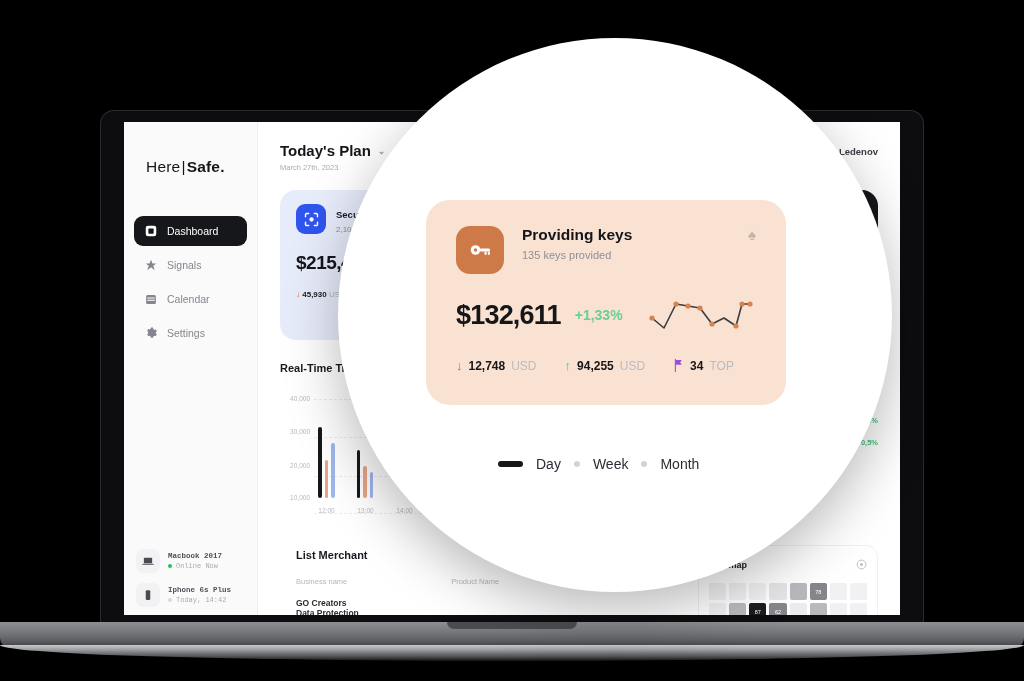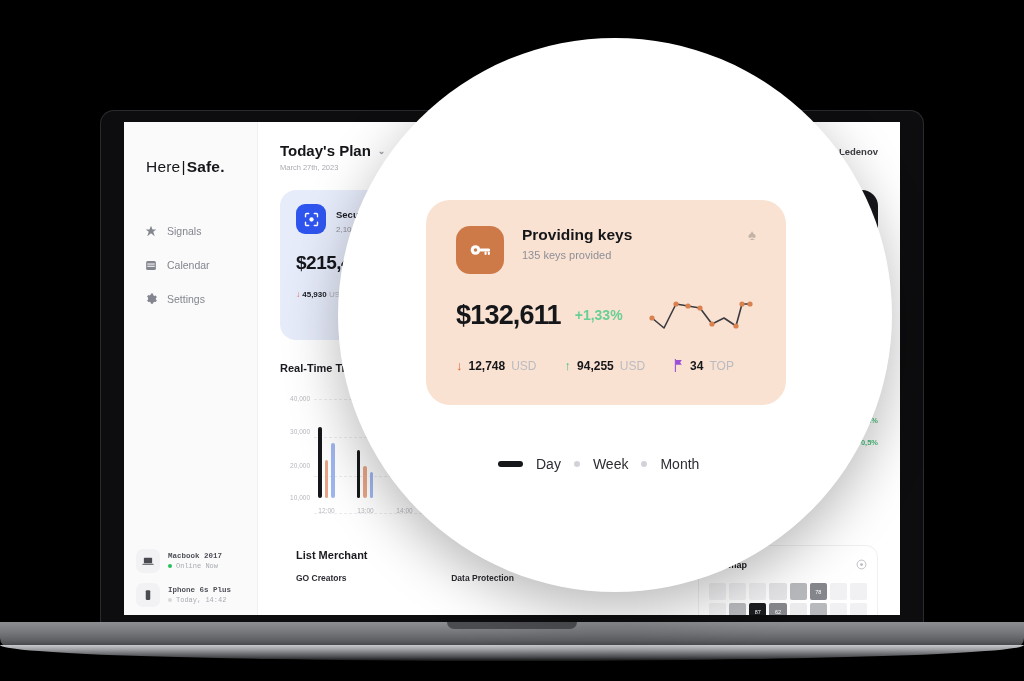--- a/index.html
+++ b/index.html
@@ -136,21 +136,21 @@
   
   .rail { width:105px; flex:0 0 105px; padding-top:8px; display:flex; flex-direction:column; gap:13px; }
   .rail-row { display:flex; justify-content:space-between; align-items:center; font-size:7.5px; }
   .rail-val { color:#2c2d33; font-weight:700; }
   .rail-pct { color:#4cc07d; font-weight:600; }
 
   
   .bottom { display:flex; gap:14px; margin-top:14px;margin-left:16px; }
   .merchant { flex:1; }
   .th-row { display:flex; margin-top:16px; font-size:7.5px; color:#b6b8bf; }
-  .td-row { display:flex; margin-top:12px; font-size:8.5px; color:#2c2d33; font-weight:600; }
+  .td-row { display:flex; margin-top:12px; font-size:8.5px; color:#2c2d33; font-weight:600;flex-direction:column; }
   .c1 { flex:0 0 40%; } .c2 { flex:0 0 33%; } .c3 { flex:0 0 27%; }
 
   .heat-card { width:180px; flex:0 0 180px; background:#fff; border:1px solid #f0f0f2; border-radius:12px; padding:10px; }
   .heat-head { display:flex; align-items:center; justify-content:space-between; }
   .heat-title { font-size:9px; font-weight:700; color:#1a1b20; }
   .gear { width:11px; height:11px; fill:#b6b8bf; }
   .heat-grid { display:grid; grid-template-columns:repeat(8,1fr); gap:3px; margin-top:9px; }
   .hc { height:17px; border-radius:2px; background:#f1f1f3; font-size:5.5px; color:#fff; display:flex; align-items:center; justify-content:center; }
 
   
@@ -193,20 +193,29 @@
 
   <div class="laptop-screen">
     <div class="app">
 
       <aside class="sidebar">
         <div class="brand">
           <span class="light">Here</span><span class="sep">|</span><span class="bold">Safe.</span>
         </div>
 
         <nav class="nav">
+          <div class="nav-item active">
+            <span class="ico">
+                <svg viewBox="0 0 16 16">
+                  <rect x="1" y="1" width="14" height="14" rx="3"></rect>
+                  <rect x="4.5" y="4.5" width="7" height="7" rx="1" fill="#16171b"></rect>
+                </svg>
+              </span>
+            <span>Dashboard</span>
+          </div>
           <div class="nav-item">
             <span class="ico">
                 <svg viewBox="0 0 16 16">
                   <path d="M8 1 L10 6 L15 6 L11 9 L13 15 L8 11 L3 15 L5 9 L1 6 L6 6 Z"></path>
                 </svg>
               </span>
             <span>Signals</span>
           </div>
           <div class="nav-item">
             <span class="ico">
@@ -397,20 +406,25 @@
             <div class="rail-row">
               <span class="rail-val">21,000</span>
               <span class="rail-pct">+0,5%</span>
             </div>
           </div>
         </div>
 
         <div class="bottom">
           <div class="merchant">
             <div class="section-title" style="margin-top:4px">List Merchant</div>
+            <div class="th-row">
+              <span class="c1">Business name</span>
+              <span class="c2">Product Name</span>
+              <span class="c3">Progress</span>
+            </div>
             <div class="td-row">
               <span class="c1">GO Creators</span>
               <span class="c2">Data Protection</span>
               <span class="c3">339 sold</span>
             </div>
 
           </div>
 
           <div class="heat-card">
             <div class="heat-head">

